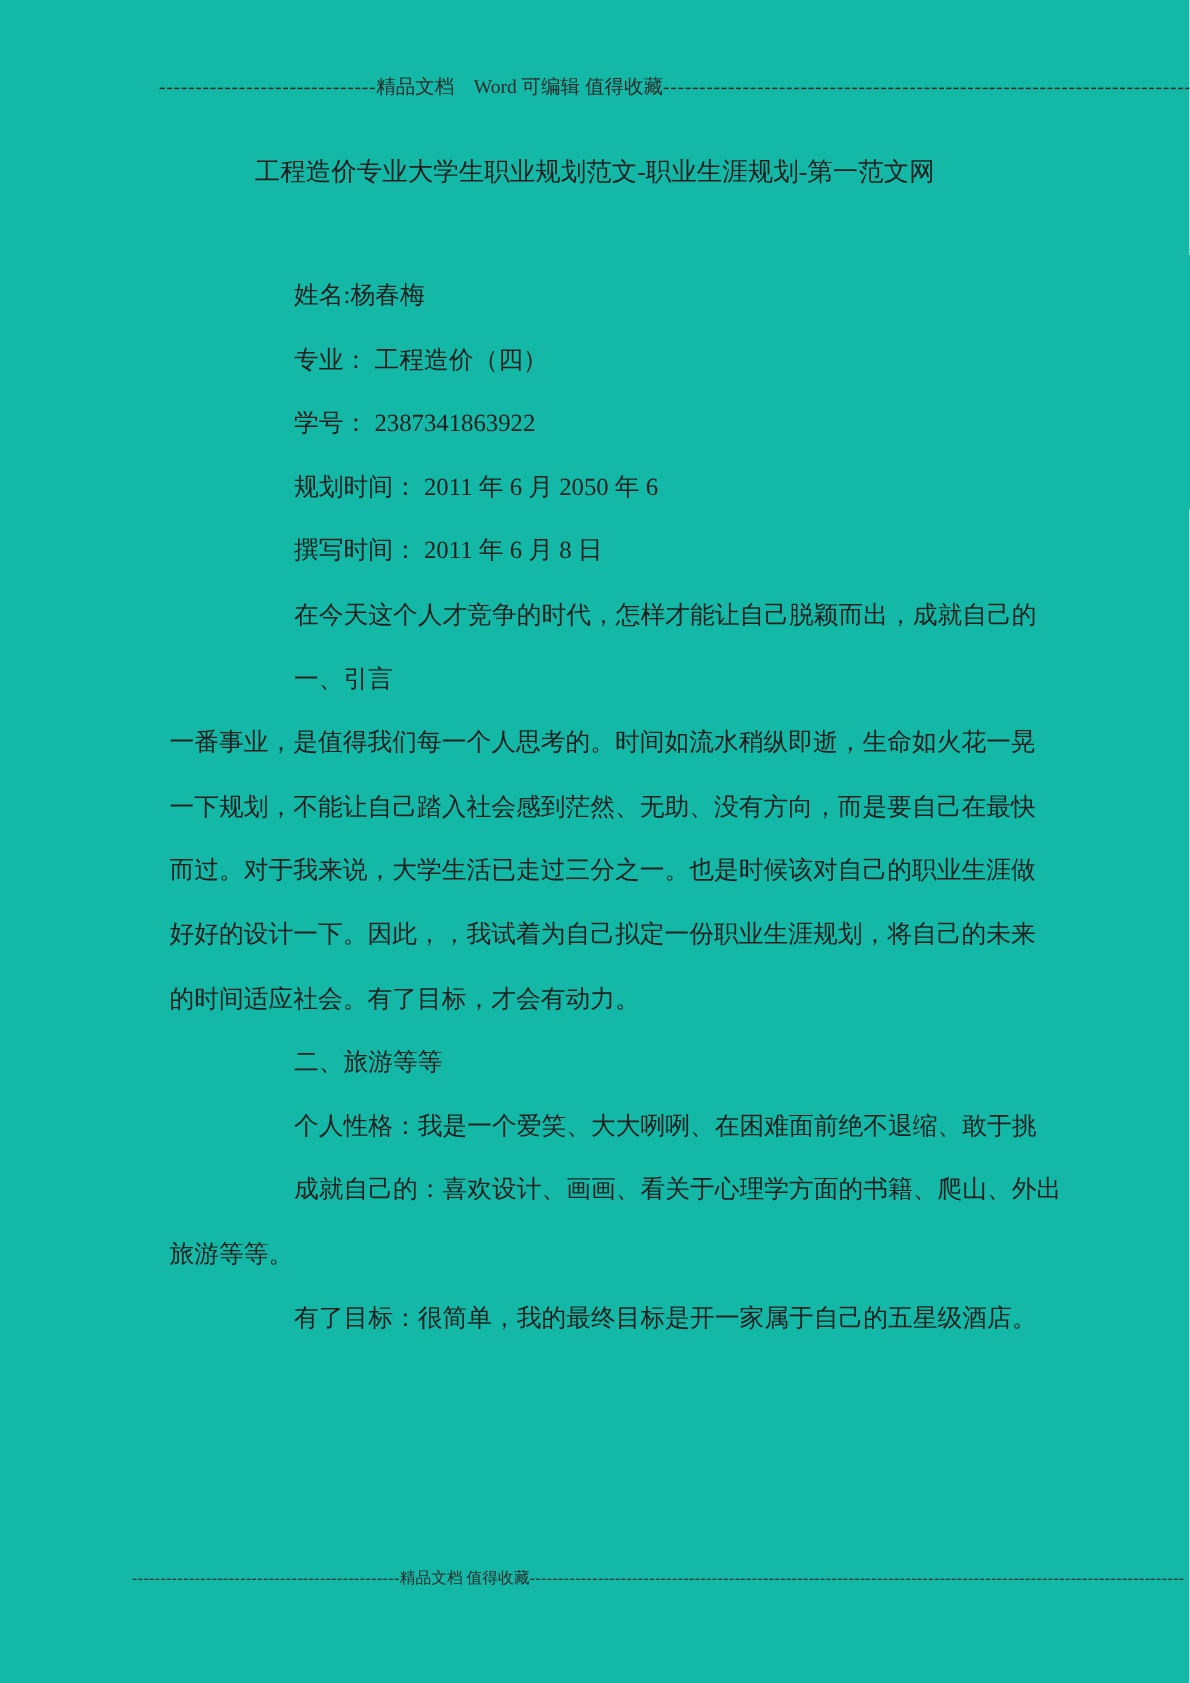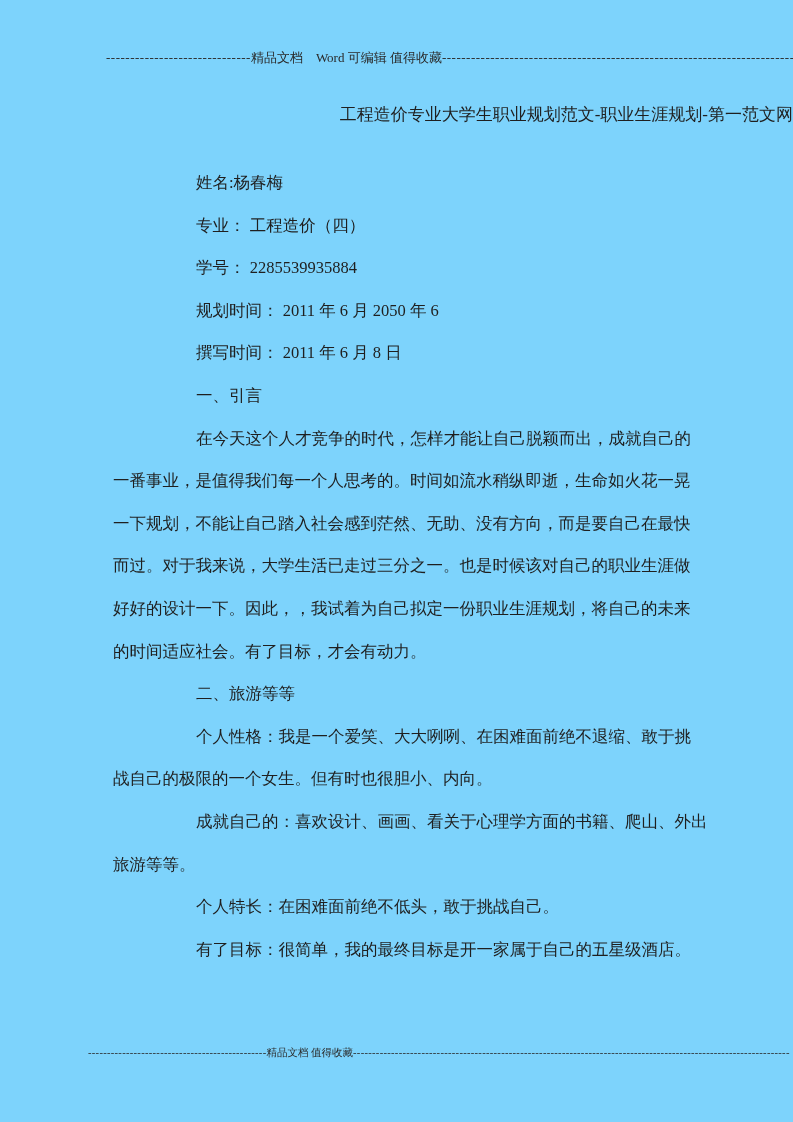--- a/index.html
+++ b/index.html
@@ -4,21 +4,21 @@
 <style>
   html, body {
     margin: 0;
     padding: 0;
     background: #ffffff;
   }
   .page {
     position: relative;
     width: 793px;
     height: 1122px;
-    background: #7dd3fc;
+    background: #14b8a6;
     font-family: "Liberation Serif", "DejaVu Serif", serif;
     color: #1f1f1f;
     overflow: hidden;
   }
   .header-line {
     position: absolute;
     left: 106px;
     top: 50px;
     font-size: 13px;
     line-height: 15px;
@@ -26,30 +26,30 @@
     color: #2a2a2a;
   }
   .header-line .dashes {
     letter-spacing: 0.5px;
   }
   .doc-title {
     position: absolute;
     left: 0;
     top: 103px;
     width: 100%;
-    text-align: right;
+    text-align: center;
     font-size: 17px;
     font-weight: normal;
     white-space: nowrap;
     color: #1f1f1f;
   }
   .body-lines {
     position: absolute;
     left: 113px;
-    top: 162px;
+    top: 176px;
     width: 580px;
   }
   .line {
     height: 42.6px;
     line-height: 42.6px;
     font-size: 16.5px;
     white-space: nowrap;
     color: #1f1f1f;
   }
   .line.indent {
@@ -75,36 +75,34 @@
 
   <div class="header-line">
     <span class="dashes">------------------------------</span><span>精品文档　Word 可编辑 值得收藏</span><span class="dashes">-------------------------------------------------------------------------</span>
   </div>
 
   <div class="doc-title">工程造价专业大学生职业规划范文-职业生涯规划-第一范文网</div>
 
   <div class="body-lines">
     <div class="line indent">姓名:杨春梅</div>
     <div class="line indent">专业： 工程造价（四）</div>
-    <div class="line indent">学号： 2285539935884</div>
+    <div class="line indent">学号： 2387341863922</div>
     <div class="line indent">规划时间： 2011 年 6 月 2050 年 6</div>
     <div class="line indent">撰写时间： 2011 年 6 月 8 日</div>
+    <div class="line indent">在今天这个人才竞争的时代，怎样才能让自己脱颖而出，成就自己的</div>
     <div class="line indent">一、引言</div>
-    <div class="line indent">在今天这个人才竞争的时代，怎样才能让自己脱颖而出，成就自己的</div>
     <div class="line">一番事业，是值得我们每一个人思考的。时间如流水稍纵即逝，生命如火花一晃</div>
     <div class="line">一下规划，不能让自己踏入社会感到茫然、无助、没有方向，而是要自己在最快</div>
     <div class="line">而过。对于我来说，大学生活已走过三分之一。也是时候该对自己的职业生涯做</div>
     <div class="line">好好的设计一下。因此，，我试着为自己拟定一份职业生涯规划，将自己的未来</div>
     <div class="line">的时间适应社会。有了目标，才会有动力。</div>
     <div class="line indent">二、旅游等等</div>
     <div class="line indent">个人性格：我是一个爱笑、大大咧咧、在困难面前绝不退缩、敢于挑</div>
-    <div class="line">战自己的极限的一个女生。但有时也很胆小、内向。</div>
     <div class="line indent">成就自己的：喜欢设计、画画、看关于心理学方面的书籍、爬山、外出</div>
     <div class="line">旅游等等。</div>
-    <div class="line indent">个人特长：在困难面前绝不低头，敢于挑战自己。</div>
     <div class="line indent">有了目标：很简单，我的最终目标是开一家属于自己的五星级酒店。</div>
   </div>
 
   <div class="footer-line">
     <span class="dashes">-----------------------------------------------</span><span>精品文档 值得收藏</span><span class="dashes">-------------------------------------------------------------------------------------------------------------------</span>
   </div>
 
 </div>
 
 </body></html>

